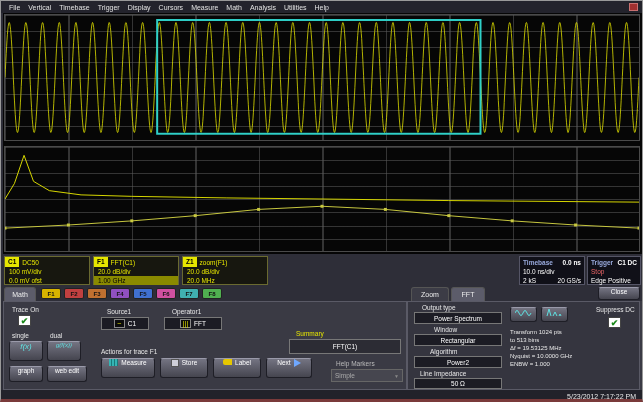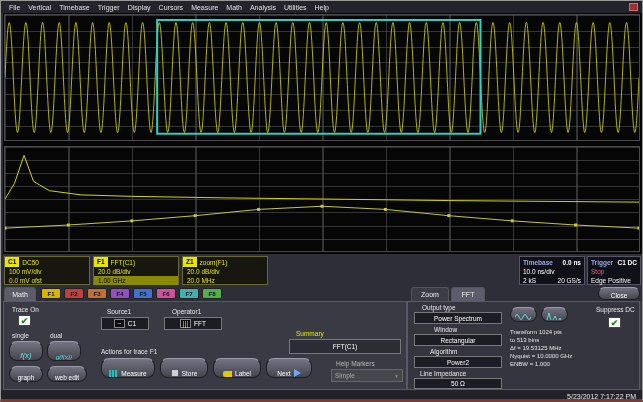--- a/index.html
+++ b/index.html
@@ -45,21 +45,21 @@
   .tab.active { background:#5c5c6a; }
   .trace-btn { position:absolute; top:2px; width:20px; height:11px; border-radius:2px; font-size:6px;
     font-weight:bold; color:#111; display:flex; align-items:center; justify-content:center; border:1px solid #222; }
   
   .dialog { position:absolute; top:300px; left:2px; width:639px; height:89px; background:#3a3a44; }
   .math-panel { position:absolute; top:0; left:0; width:404px; height:89px; background:#3a3a44; border:1px solid #5a5a66; }
   .fft-panel  { position:absolute; top:0; left:404px; width:233px; height:89px; background:#35353f; border:1px solid #5a5a66; }
   .label { position:absolute; font-size:6.5px; color:#e8e8e8; white-space:nowrap; }
   .label.yellow { color:#e6e600; }
   .btn { position:absolute; background:linear-gradient(#747482,#45454f); border:1px solid #1e1e26;
-    border-top-color:#9a9aaa; border-radius:8px; color:#fff; display:flex; align-items:flex-end;
+    border-top-color:#9a9aaa; border-radius:3px; color:#fff; display:flex; align-items:flex-start;
     justify-content:center; font-size:6.5px; gap:3px; cursor:default; }
   .valuebox { position:absolute; background:#1c1c24; border:1px solid #777; color:#fff; font-size:6.5px;
     display:flex; align-items:center; justify-content:center; gap:3px; white-space:nowrap; }
   .checkbox { position:absolute; width:13px; height:11px; background:#fff; border:1px solid #444;
     color:#1c8a1c; font-size:9px; line-height:10px; text-align:center; font-weight:bold; }
   .dropdown { position:absolute; background:#46464f; border:1px solid #666; color:#aaa; font-size:6.5px;
     display:flex; align-items:center; justify-content:space-between; padding:0 3px; }
   .mini-icon { display:inline-block; width:11px; height:9px; background:#0c0c0c; border:1px solid #888;
     color:#e6e600; font-size:7px; line-height:8px; text-align:center; }
   .fx-glyph { color:#5fe0e0; font-style:italic; font-size:8px; }

